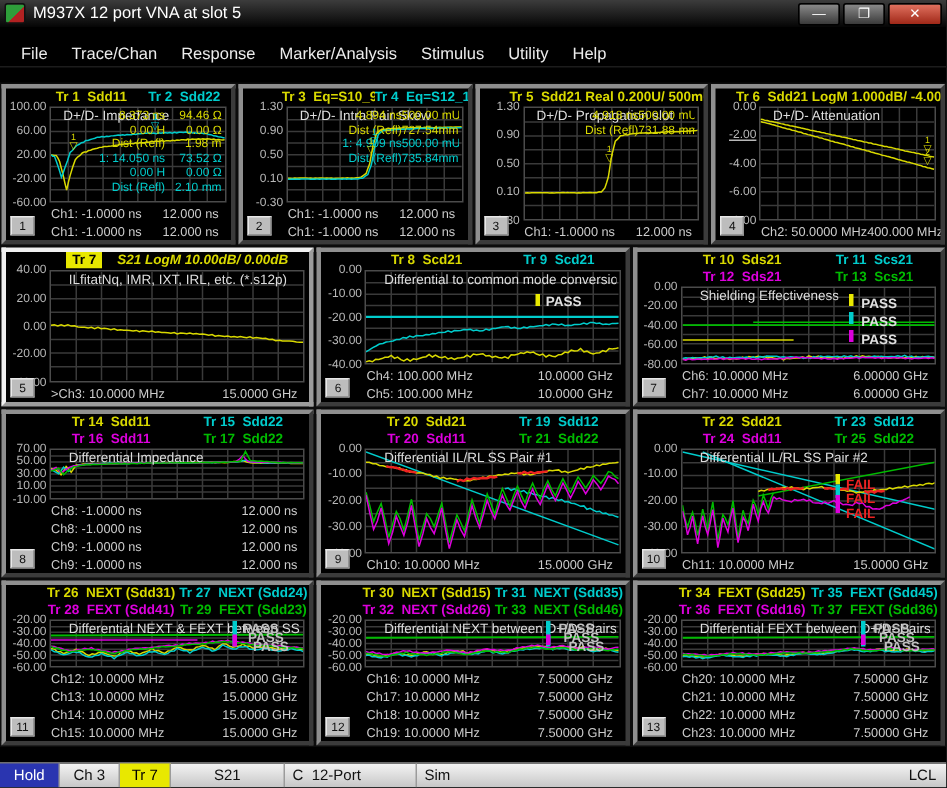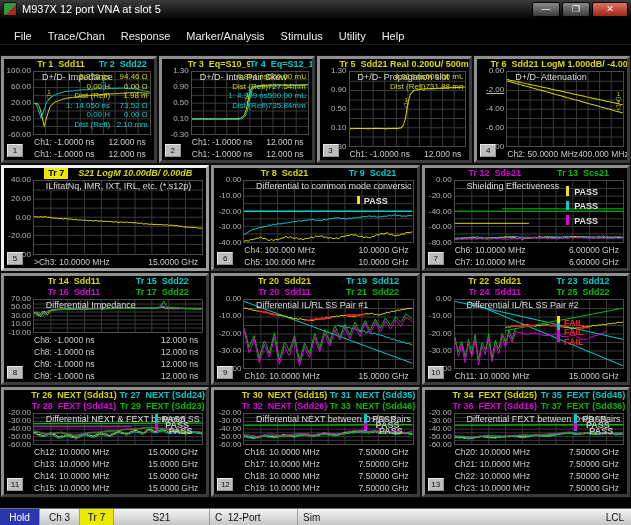--- a/index.html
+++ b/index.html
@@ -54,21 +54,21 @@
   .marker .mnum{font-size:6px;line-height:5px;}
   .marker .mtri{font-size:7px;line-height:6px;}
   
   .statusbar{height:17px;flex:none;background:linear-gradient(#f4f4f4,#c6c6c6);border-top:1px solid #6e6e6e;
              display:flex;align-items:stretch;font-size:10px;color:#111;box-sizing:border-box;}
   .sb-seg{display:flex;align-items:center;justify-content:center;border-right:1px solid #9b9b9b;
           padding:0 5px;white-space:pre;box-sizing:border-box;}
   .sb-hold{background:#2a35b0;color:#fff;width:40px;flex:none;}
   .sb-ch{width:40px;flex:none;}
   .sb-tr{background:#e8e800;color:#000;width:34px;flex:none;}
-  .sb-meas{width:96px;flex:none;}
+  .sb-meas{width:76px;flex:none;}
   .sb-corr{width:88px;flex:none;justify-content:flex-start;}
   .sb-mode{flex:1;justify-content:flex-start;border-right:none;}
   .sb-lcl{width:32px;flex:none;border-right:none;}
   .sb-time{width:106px;flex:none;margin:1px 2px 1px 0;background:#dadada;color:#444;
            border:1px solid;border-color:#808080 #ffffff #ffffff #808080;}
 </style>
 </head>
 <body>
 
 <div class="window">
@@ -272,20 +272,21 @@
               <div class="plot-title">Differential to common mode conversion</div>
               <div class="vbar" style="left: 67%; top: 24%; height: 14%; background: rgb(232, 232, 0);"></div>
               <div class="ann-text" style="left: 71%; top: 25%; color: rgb(224, 224, 224);">PASS</div>
             </div>
           </div>
           <div class="chrow"><span>Ch4: 100.000 MHz</span><span>10.0000 GHz</span></div>
           <div class="chrow"><span>Ch5: 100.000 MHz</span><span>10.0000 GHz</span></div>
           <div class="badge">6</div>
         </div>
         <div class="panel">
+          <div class="tracerow cols"><span class="trace-label" style="color: rgb(217, 217, 0);">Tr 10  Sds21</span><span class="trace-label" style="color: rgb(0, 204, 204);">Tr 11  Scs21</span></div>
           <div class="tracerow cols"><span class="trace-label" style="color: rgb(221, 0, 221);">Tr 12  Sds21</span><span class="trace-label" style="color: rgb(0, 187, 0);">Tr 13  Scs21</span></div>
           <div class="plotwrap">
             <div class="ylabels">
               <span style="top: 0%;">0.00</span>
               <span style="top: 25%;">-20.00</span>
               <span style="top: 50%;">-40.00</span>
               <span style="top: 75%;">-60.00</span>
               <span style="top: 100%;">-80.00</span>
             </div>
             <div class="plot">

